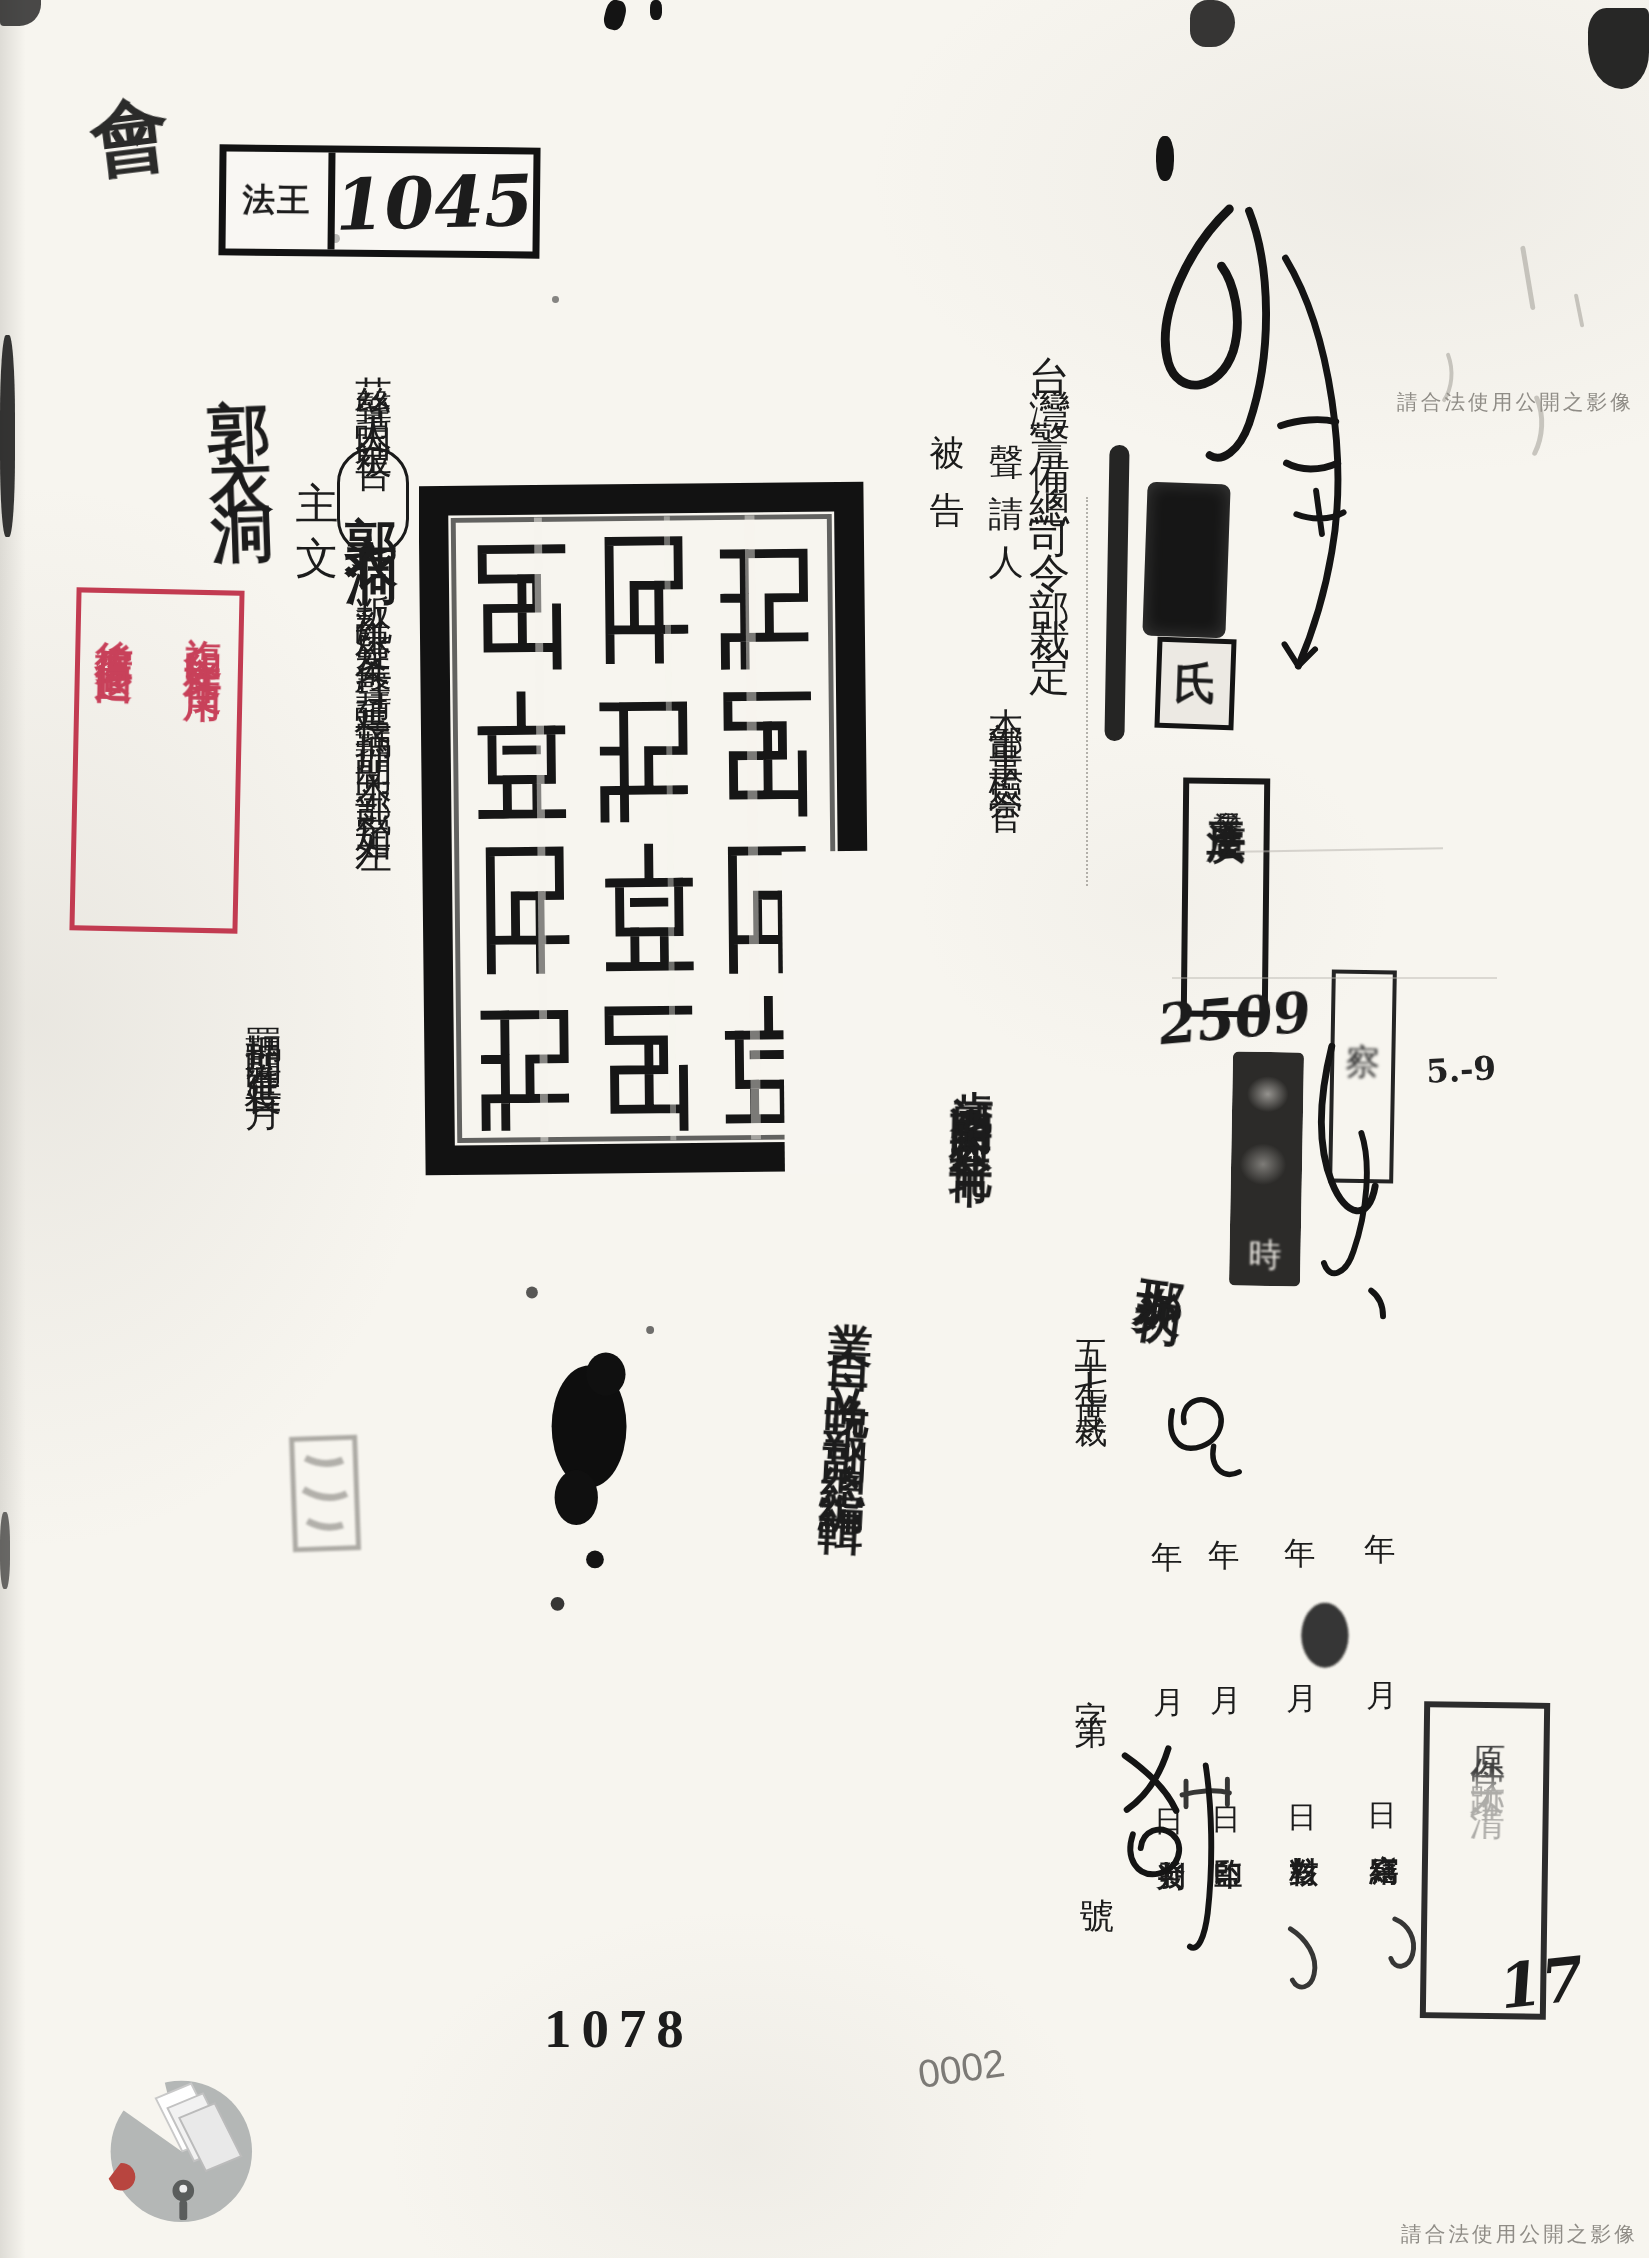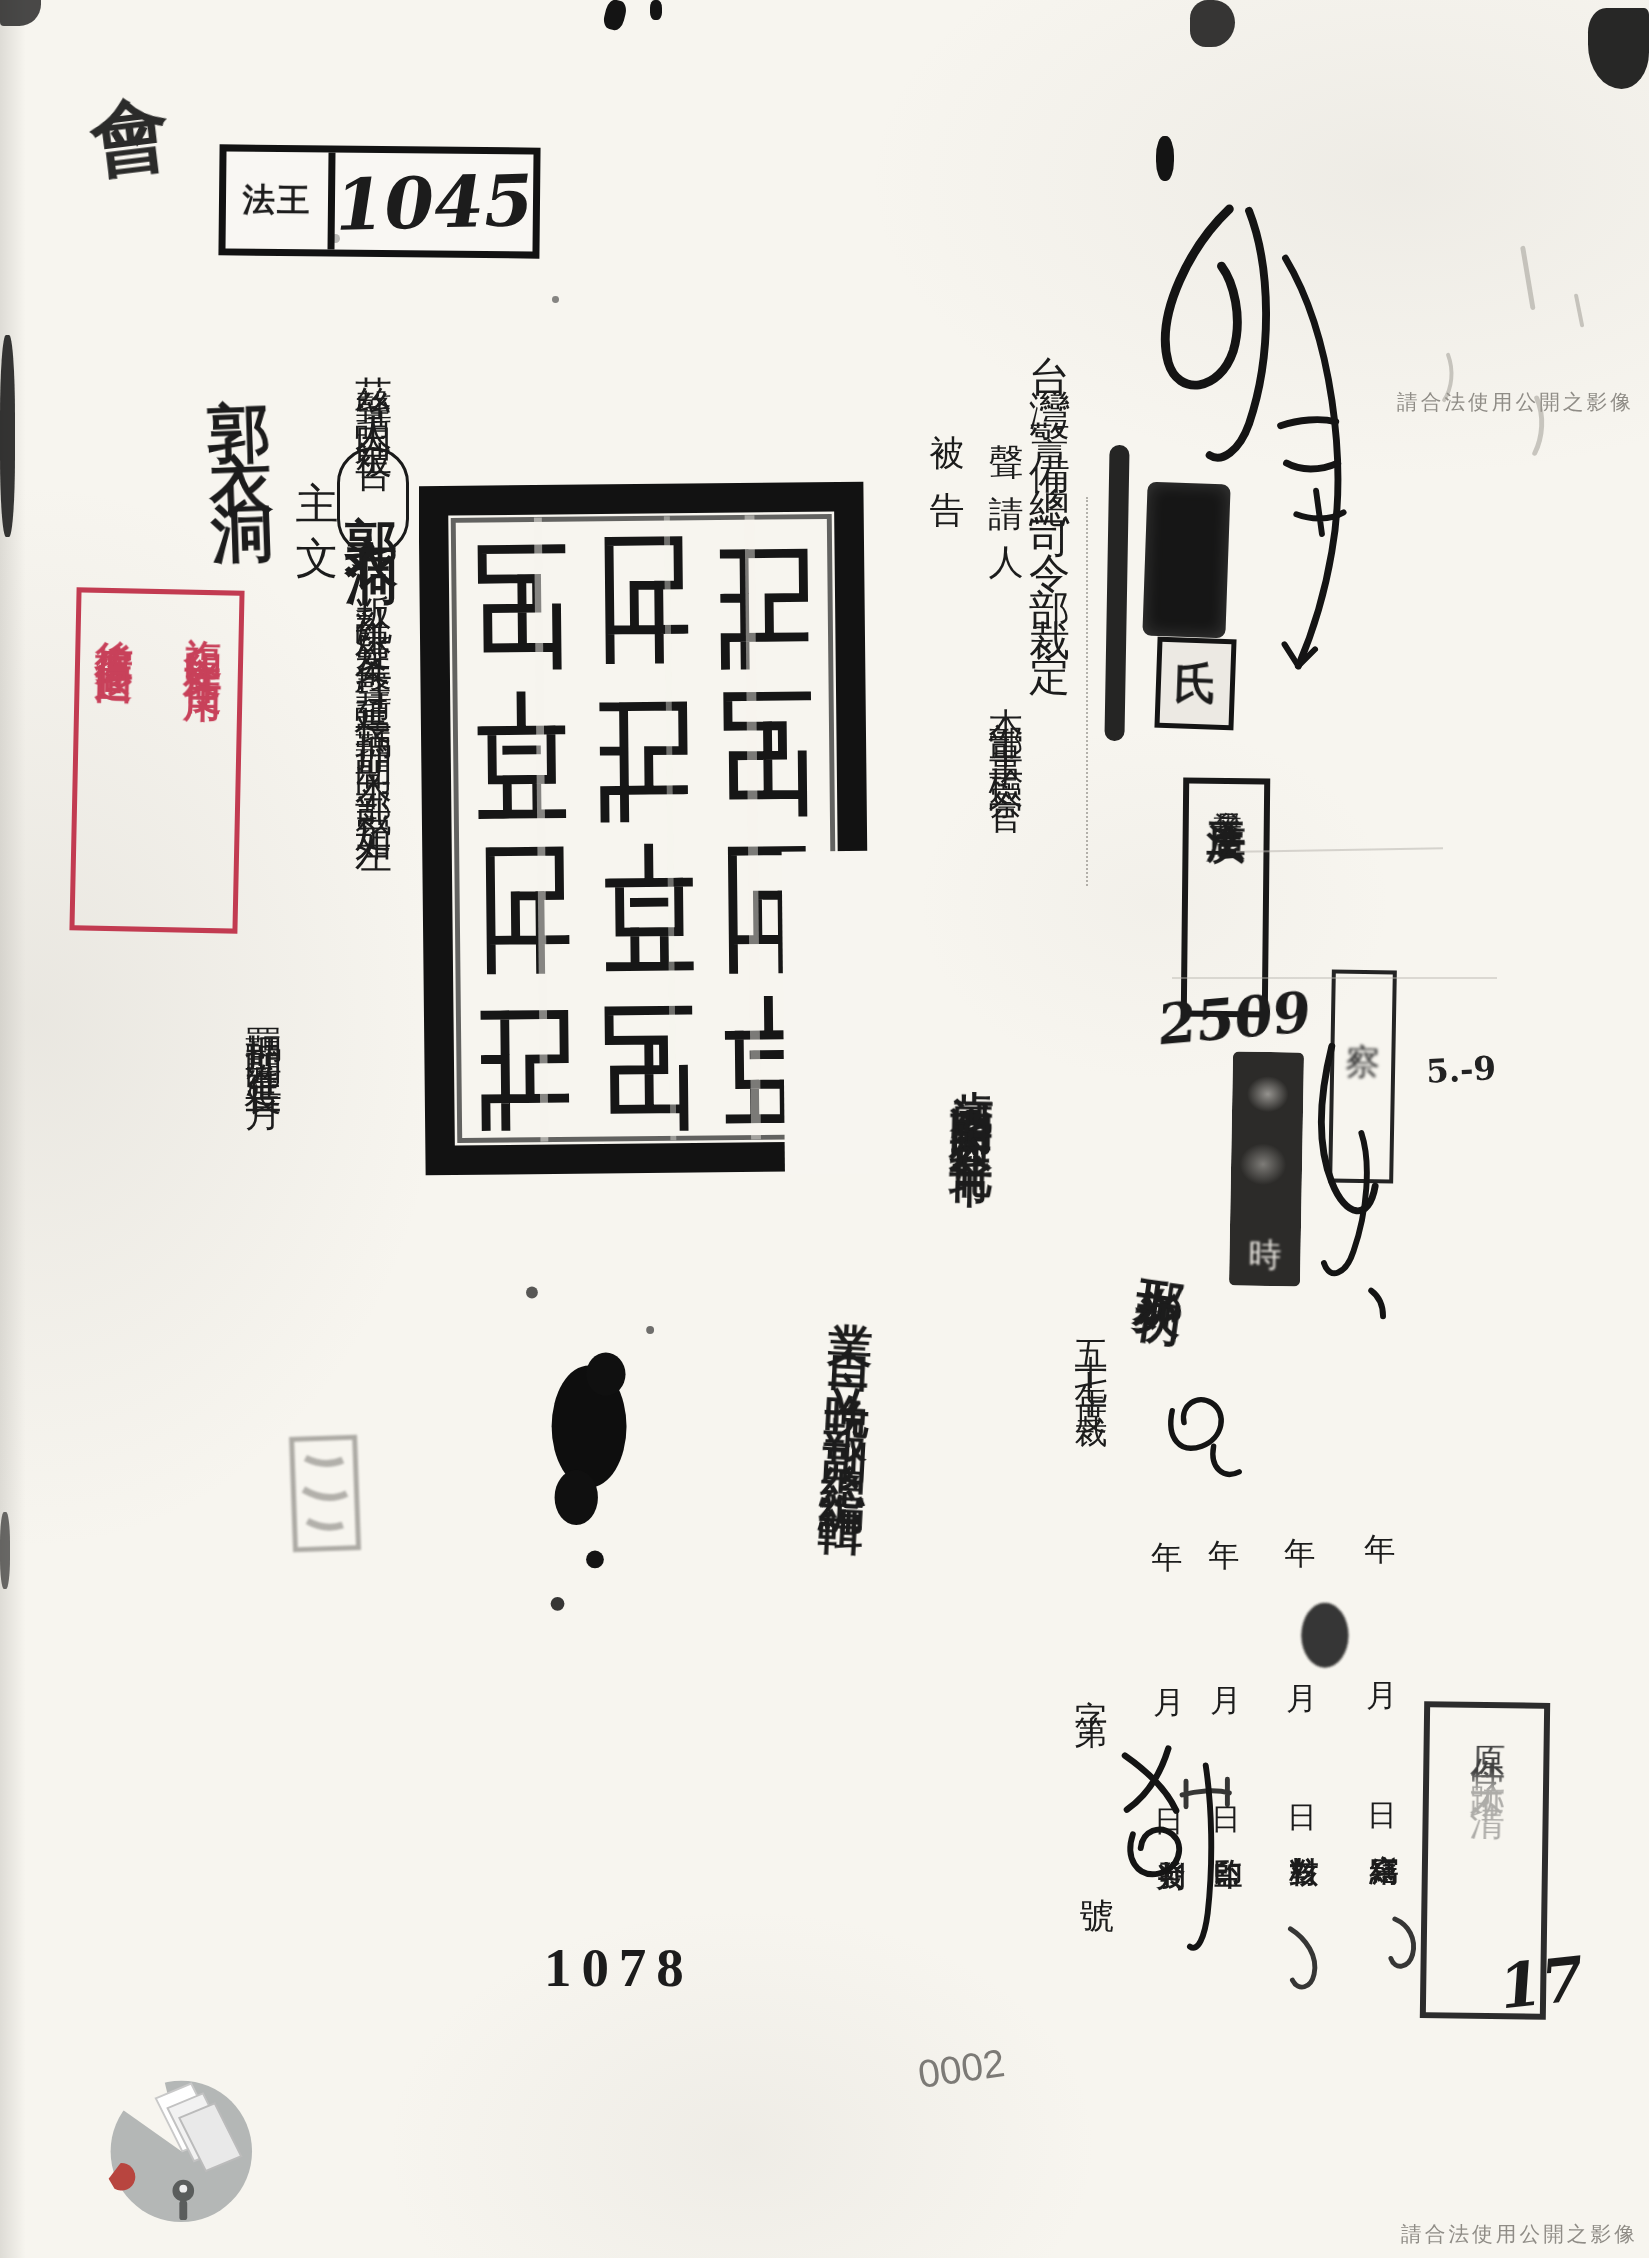--- a/index.html
+++ b/index.html
@@ -193,21 +193,21 @@
 
   <div class="abs" id="unclear">
     <div class="txt v">原件字跡不清</div>
   </div>
 
   <div class="hairline" style="left:1236px;top:849px;width:207px;transform:rotate(-1deg);"></div>
   <div class="hairline" style="left:1172px;top:977px;width:325px;opacity:.45;"></div>
   <div class="abs" id="dotline"></div>
   <div class="abs" id="streak"></div>
 
-  <div class="abs print b1" style="left:544px;top:1936px;font-size:55px;font-weight:700;letter-spacing:9.9px;">1078</div>
+  <div class="abs print b1" style="left:544px;top:1997px;font-size:55px;font-weight:700;letter-spacing:9.9px;">1078</div>
   <div class="abs" style="left:918px;top:2047px;font-size:39px;color:#7c7a76;transform:rotate(-8deg);font-family:'Liberation Sans',sans-serif;">0002</div>
   <div class="abs hand" style="left:1499px;top:1947px;font-size:61px;transform:rotate(-6deg) skewX(-10deg);">17</div>
 
   <div class="abs gray" style="left:1397px;top:388px;font-size:20.7px;letter-spacing:3px;">請合法使用公開之影像</div>
   <div class="abs gray" style="left:1401px;top:2220px;font-size:20.7px;letter-spacing:3px;">請合法使用公開之影像</div>
 
   <svg class="abs" style="left:87px;top:2061px;" width="169" height="165" viewBox="0 0 172 168">
     <circle cx="96" cy="92" r="72" fill="#b4b7b6"></circle>
     <path d="M96,92 L-14,14 L70,-16 Z" fill="#f7f5ef"></path>
     <path d="M70,38 l36,-15 l27,54 l-36,15 Z" fill="#ffffff" stroke="#c9c9c9" stroke-width="2"></path>

